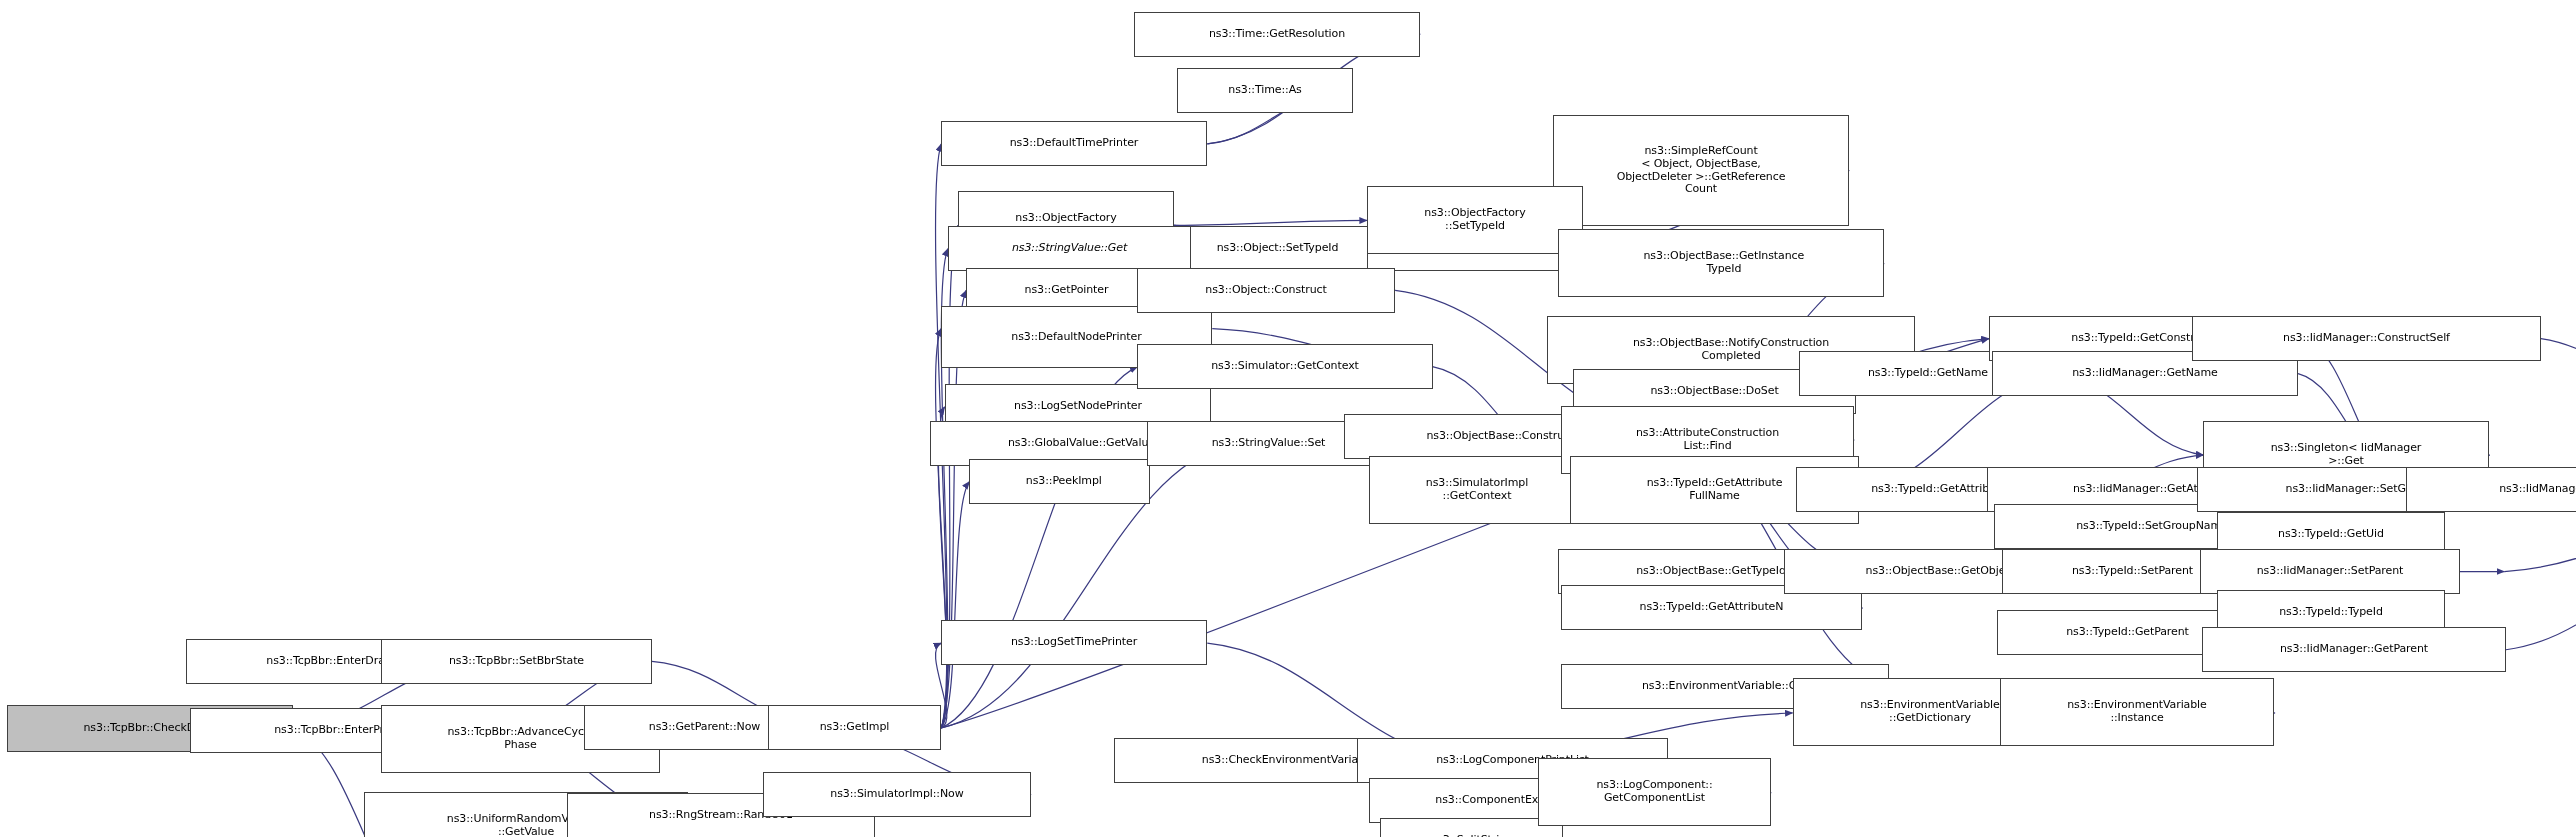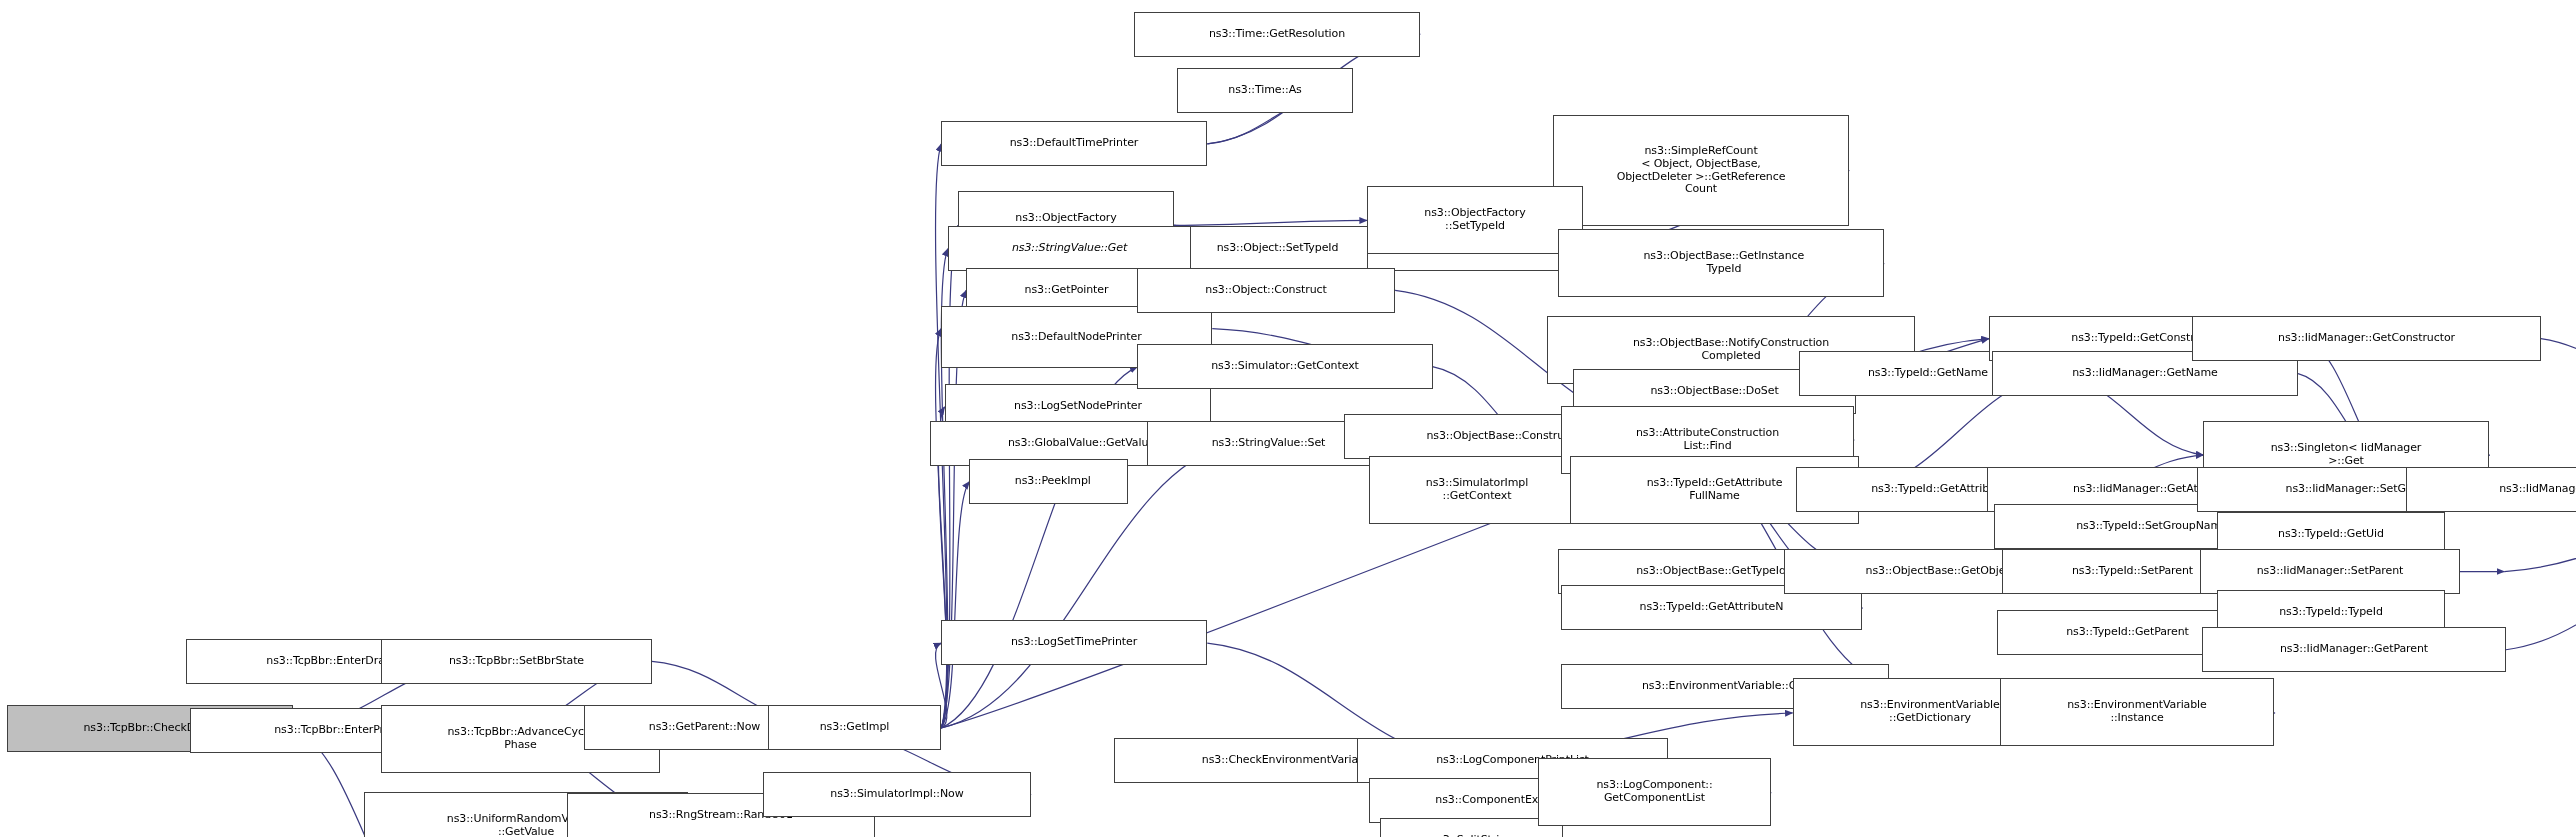--- a/index.html
+++ b/index.html
@@ -172,21 +172,21 @@
 &lt; Object, ObjectBase,
  ObjectDeleter &gt;::GetReference
 Count</div>
       <div class="node" style="left: 1367px; top: 186px; width: 216px; height: 68px;">ns3::ObjectFactory
 ::SetTypeId</div>
       <div class="node" style="left: 948px; top: 226px; width: 243px; height: 45px; font-style: italic;">ns3::StringValue::Get</div>
       <div class="node" style="left: 966px; top: 268px; width: 201px; height: 45px;">ns3::GetPointer</div>
       <div class="node" style="left: 941px; top: 306px; width: 271px; height: 62px;">ns3::DefaultNodePrinter</div>
       <div class="node" style="left: 945px; top: 384px; width: 266px; height: 45px;">ns3::LogSetNodePrinter</div>
       <div class="node" style="left: 930px; top: 421px; width: 303px; height: 45px;">ns3::GlobalValue::GetValue</div>
-      <div class="node" style="left: 969px; top: 459px; width: 159px; height: 45px; padding-left: 11px;">ns3::PeekImpl</div>
+      <div class="node" style="left: 969px; top: 459px; width: 181px; height: 45px; padding-left: 11px;">ns3::PeekImpl</div>
       <div class="node thick" style="left: 1137px; top: 268px; width: 258px; height: 45px;">ns3::Object::Construct</div>
       <div class="node thick" style="left: 1137px; top: 344px; width: 296px; height: 45px;">ns3::Simulator::GetContext</div>
       <div class="node" style="left: 1147px; top: 421px; width: 243px; height: 45px;">ns3::StringValue::Set</div>
       <div class="node thick" style="left: 941px; top: 620px; width: 266px; height: 45px;">ns3::LogSetTimePrinter</div>
       <div class="node thick" style="left: 1344px; top: 414px; width: 333px; height: 45px;">ns3::ObjectBase::ConstructSelf</div>
       <div class="node" style="left: 1369px; top: 456px; width: 216px; height: 68px;">ns3::SimulatorImpl
 ::GetContext</div>
       <div class="node" style="left: 1558px; top: 229px; width: 326px; height: 68px; padding-left: 8px;">ns3::ObjectBase::GetInstance
 TypeId</div>
       <div class="node" style="left: 1547px; top: 316px; width: 368px; height: 68px;">ns3::ObjectBase::NotifyConstruction
@@ -205,21 +205,21 @@
       <div class="node" style="left: 1997px; top: 610px; width: 261px; height: 45px;">ns3::TypeId::GetParent</div>
       <div class="node thick" style="left: 1793px; top: 678px; width: 274px; height: 68px;">ns3::EnvironmentVariable
 ::GetDictionary</div>
       <div class="node" style="left: 2000px; top: 678px; width: 274px; height: 68px;">ns3::EnvironmentVariable
 ::Instance</div>
       <div class="node thick" style="left: 1989px; top: 316px; width: 316px; height: 45px;">ns3::TypeId::GetConstructor</div>
       <div class="node" style="left: 1992px; top: 351px; width: 306px; height: 45px;">ns3::IidManager::GetName</div>
       <div class="node" style="left: 1987px; top: 467px; width: 341px; height: 45px;">ns3::IidManager::GetAttributeN</div>
       <div class="node" style="left: 1994px; top: 504px; width: 316px; height: 45px;">ns3::TypeId::SetGroupName</div>
       <div class="node thick" style="left: 2002px; top: 549px; width: 261px; height: 45px;">ns3::TypeId::SetParent</div>
-      <div class="node" style="left: 2192px; top: 316px; width: 349px; height: 45px;">ns3::IidManager::GetConstructor</div>
+      <div class="node" style="left: 2192px; top: 316px; width: 349px; height: 45px;">ns3::IidManager::ConstructSelf</div>
       <div class="node thick" style="left: 2203px; top: 421px; width: 286px; height: 68px;">ns3::Singleton&lt; IidManager
 &gt;::Get</div>
       <div class="node" style="left: 2197px; top: 467px; width: 354px; height: 45px;">ns3::IidManager::SetGroupName</div>
       <div class="node" style="left: 2217px; top: 512px; width: 228px; height: 45px; text-align: right;">ns3::TypeId::GetUid</div>
       <div class="node" style="left: 2200px; top: 549px; width: 260px; height: 45px;">ns3::IidManager::SetParent</div>
       <div class="node" style="left: 2217px; top: 590px; width: 228px; height: 45px;">ns3::TypeId::TypeId</div>
       <div class="node" style="left: 2202px; top: 627px; width: 304px; height: 45px;">ns3::IidManager::GetParent</div>
       <div class="node" style="left: 2406px; top: 467px; width: 382px; height: 45px;">ns3::IidManager::LookupInformation</div>
       <div class="node" style="left: 1114px; top: 738px; width: 354px; height: 45px;">ns3::CheckEnvironmentVariables</div>
       <div class="node" style="left: 1357px; top: 738px; width: 311px; height: 45px;">ns3::LogComponentPrintList</div>

